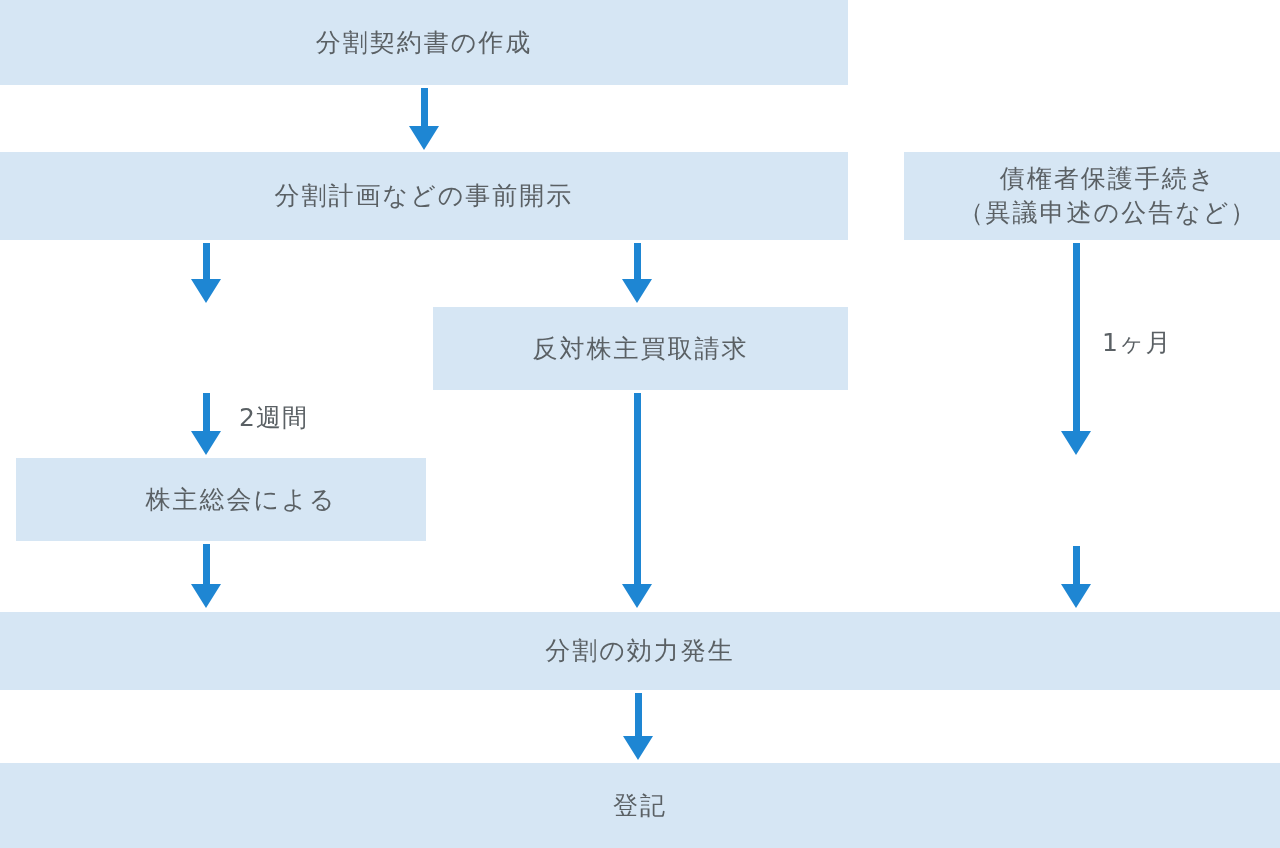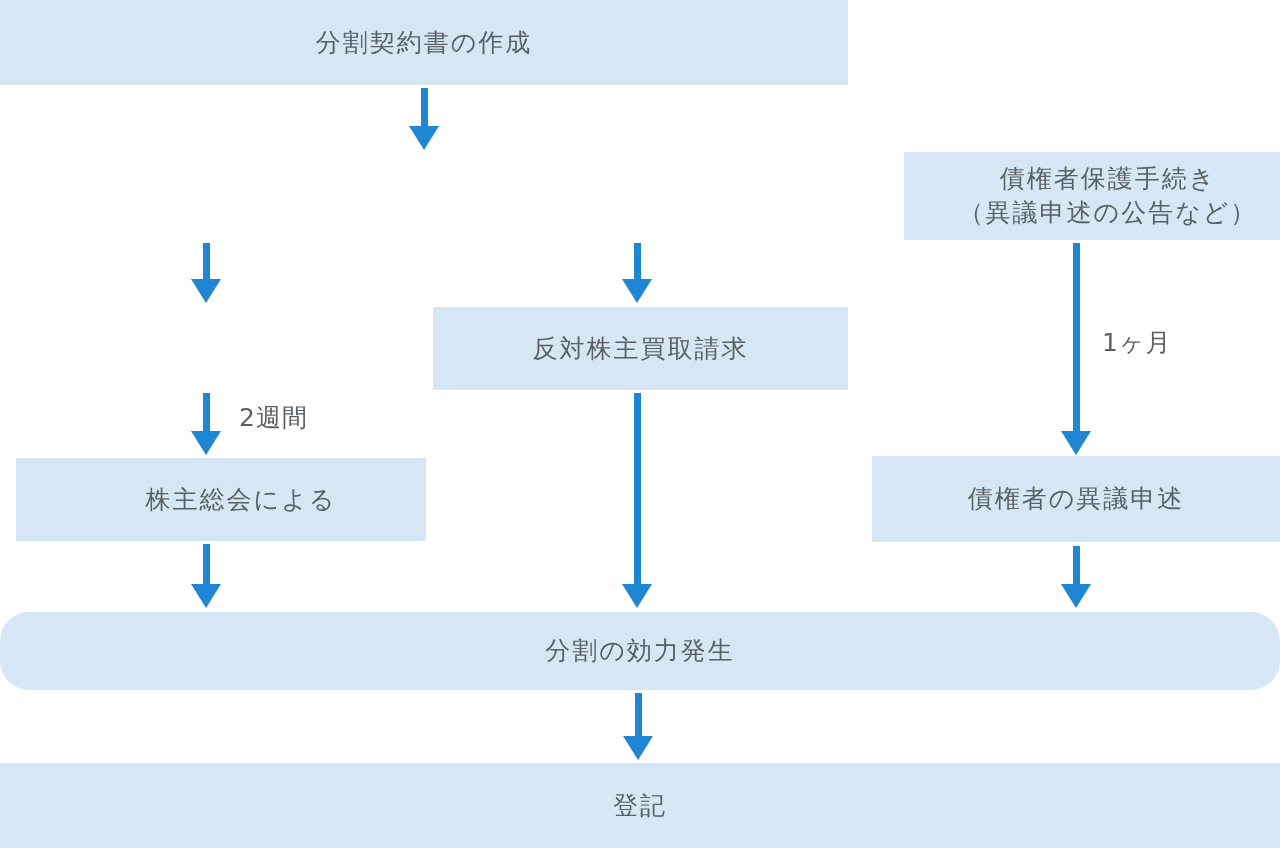--- a/index.html
+++ b/index.html
@@ -55,34 +55,34 @@
     white-space: nowrap;
   }
 </style>
 </head>
 <body>
 
 <div class="canvas" style="width: 1280px; height: 848px; --bg: #ffffff; --box-fill: #d6e6f4; --arrow-color: #1e86d3; --text-color: #5a6064;">
     <div class="flow-box" style="left: 0px; top: 0px; width: 848px; height: 85px;">
       <div class="flow-box-line">分割契約書の作成</div>
     </div>
+    <div class="flow-box" style="left: 0px; top: 152px; width: 848px; height: 88px;">
+      <div class="flow-box-line">分割計画などの事前開示</div>
+    </div>
     <div class="flow-box" style="left: 904px; top: 152px; width: 408px; height: 88px;">
       <div class="flow-box-line">債権者保護手続き</div>
       <div class="flow-box-line">（異議申述の公告など）</div>
     </div>
     <div class="flow-box" style="left: 433px; top: 307px; width: 415px; height: 83px;">
       <div class="flow-box-line">反対株主買取請求</div>
     </div>
     <div class="flow-box" style="left: 16px; top: 458px; width: 410px; height: 83px; padding-left: 40px;">
       <div class="flow-box-line">株主総会による</div>
     </div>
-    <div class="flow-box" style="left: 872px; top: 456px; width: 408px; height: 86px;">
-      <div class="flow-box-line">債権者の異議申述</div>
-    </div>
-    <div class="flow-box" style="left: 0px; top: 612px; width: 1280px; height: 78px; border-radius: 29px;">
+    <div class="flow-box" style="left: 0px; top: 612px; width: 1280px; height: 78px;">
       <div class="flow-box-line">分割の効力発生</div>
     </div>
     <div class="flow-box" style="left: 0px; top: 763px; width: 1280px; height: 85px;">
       <div class="flow-box-line">登記</div>
     </div>
     <div class="flow-arrow">
       <div class="arrow-shaft" style="left: 420.5px; top: 88px; height: 42px;"></div>
       <div class="arrow-head" style="left: 409px; top: 126px;"></div>
     </div>
     <div class="flow-arrow">

